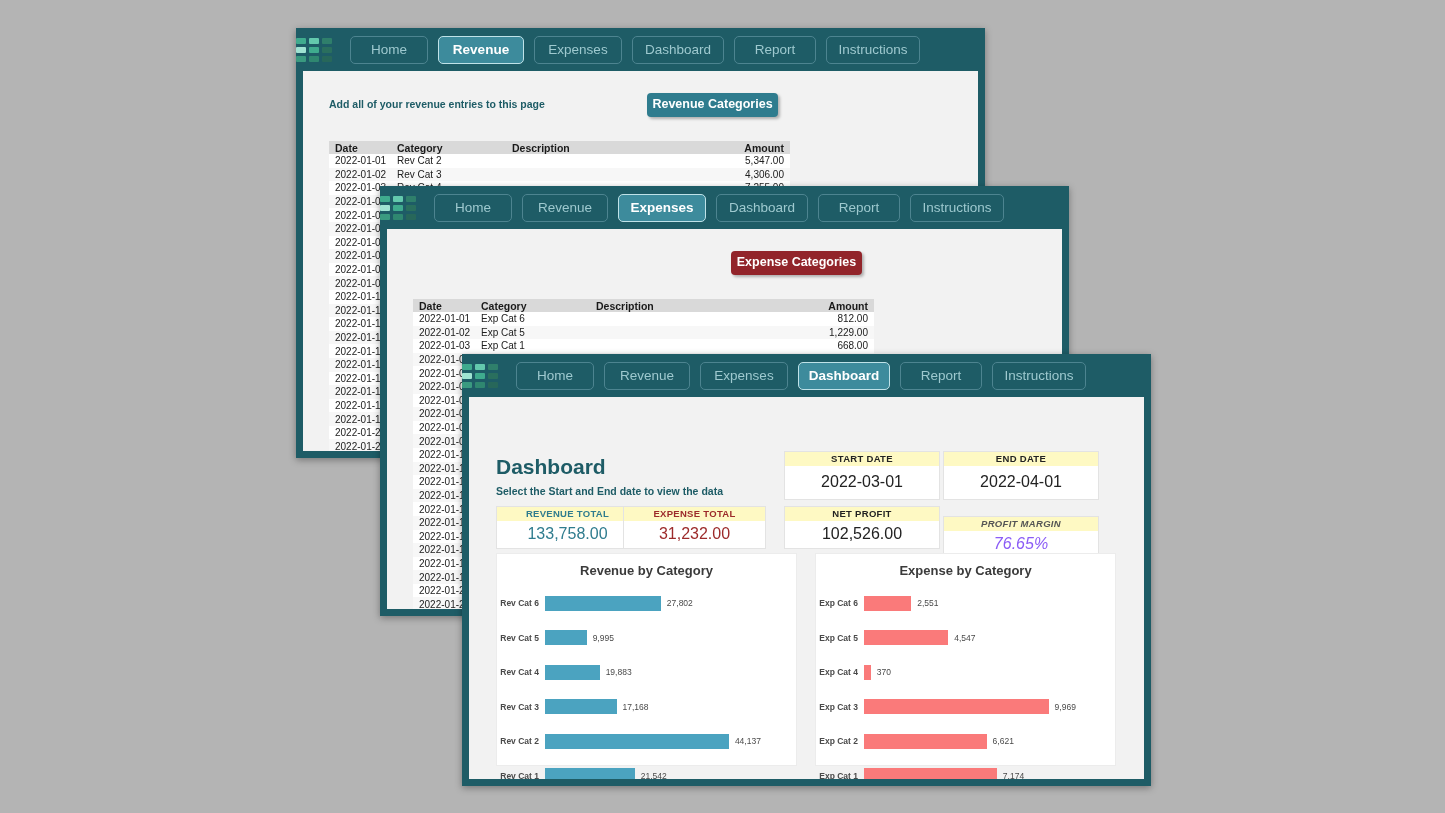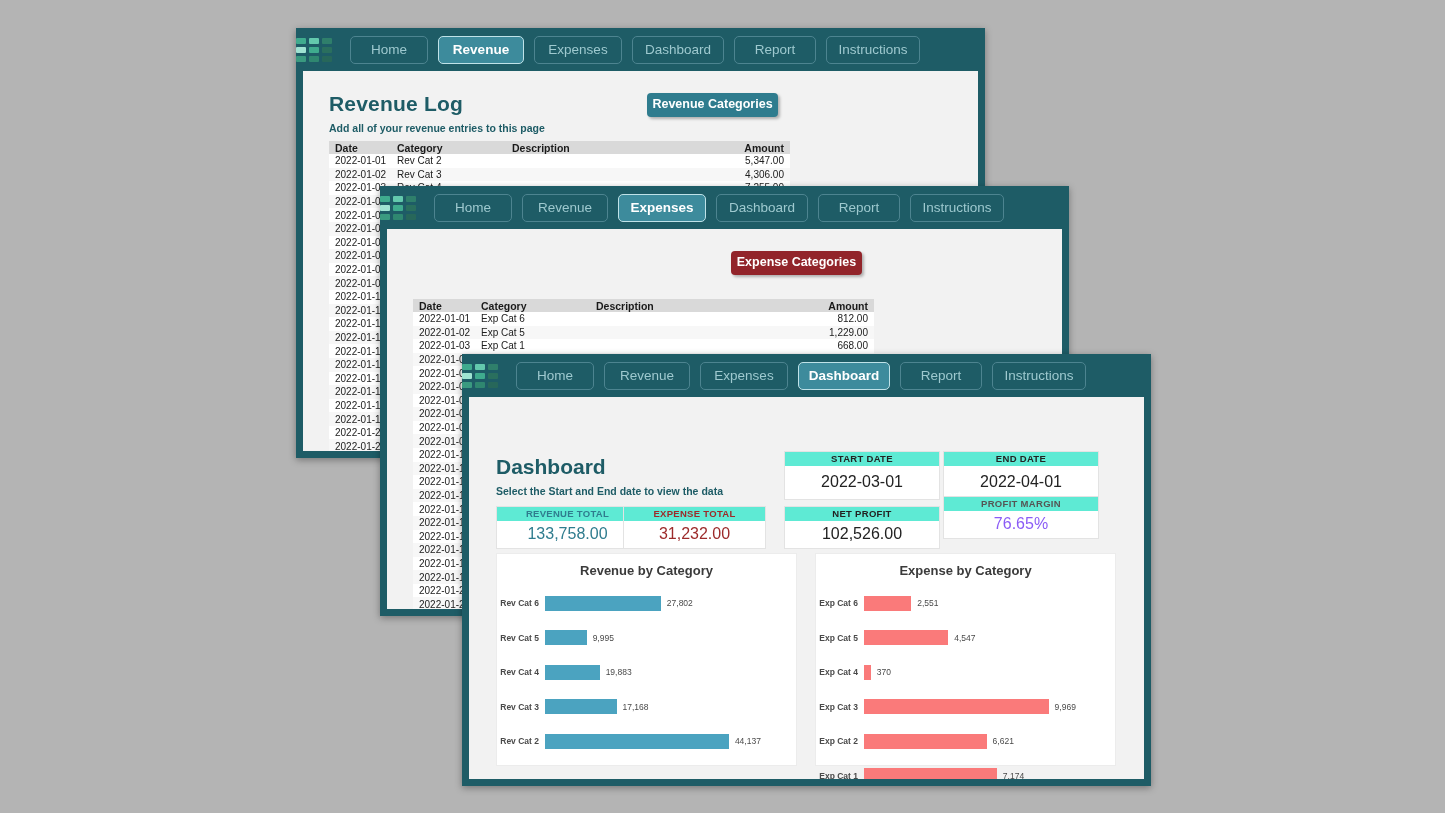--- a/index.html
+++ b/index.html
@@ -100,21 +100,21 @@
   .c-cat  { width: 115px; }
   .c-desc { flex: 1; }
   .c-amt  { width: 96px; text-align: right; padding-right: 6px; box-sizing: border-box; }
 
   
   .dash-title { font-size: 21px; font-weight: bold; color: #1e5c66; }
   .dash-sub { font-size: 10.5px; font-weight: bold; color: #1e5c66; margin-top: 6px; }
 
   .kpi { position: absolute; background: #ffffff; box-shadow: 0 0 0 1px #e3e3e3; }
   .kpi-label {
-    background: #5eead4;
+    background: #fef9c3;
     font-size: 9.5px;
     font-weight: bold;
     letter-spacing: .3px;
     text-align: center;
     color: #222;
     height: 14px;
     line-height: 14px;
   }
   .kpi-value {
     text-align: center;
@@ -172,21 +172,20 @@
           <div class="tab" style="width: 78px;">Home</div>
           <div class="tab active" style="width: 86px;">Revenue</div>
           <div class="tab" style="width: 88px;">Expenses</div>
           <div class="tab" style="width: 92px;">Dashboard</div>
           <div class="tab" style="width: 82px;">Report</div>
           <div class="tab" style="width: 94px;">Instructions</div>
         </div>
     </div>
     <div class="win-body" style="margin:0 7px 7px 7px; height:380px;">
       <div style="position:absolute; left:26px; top:21px;">
-        <div class="log-title" style="color:#1e5c66;">Revenue Log</div>
         <div class="log-sub" style="color:#1e5c66;">Add all of your revenue entries to this page</div>
       </div>
       <div class="cat-btn" style="left:344px; top:22px; width:131px; height:24px; background:#2f7c8e;">Revenue Categories</div>
       <div class="log-table" style="left:26px; top:70px; width:461px; height:305px;">
           <div class="lt-head">
             <div class="c-date">Date</div>
             <div class="c-cat">Category</div>
             <div class="c-desc">Description</div>
             <div class="c-amt">Amount</div>
           </div>
@@ -538,21 +537,21 @@
             <div class="kpi-value" style="color: rgb(47, 124, 142);">133,758.00</div>
           </div>
           <div class="kpi small" style="left: 155px; top: 110px; width: 141px; height: 41px;">
             <div class="kpi-label" style="color: rgb(156, 42, 42);">EXPENSE TOTAL</div>
             <div class="kpi-value" style="color: rgb(156, 42, 42);">31,232.00</div>
           </div>
           <div class="kpi small" style="left: 316px; top: 110px; width: 154px; height: 41px;">
             <div class="kpi-label" style="color: rgb(34, 34, 34);">NET PROFIT</div>
             <div class="kpi-value" style="color: rgb(34, 34, 34);">102,526.00</div>
           </div>
-          <div class="kpi small" style="left: 475px; top: 100px; width: 154px; height: 41px;">
+          <div class="kpi small" style="left: 475px; top: 120px; width: 154px; height: 41px; font-style: italic;">
             <div class="kpi-label" style="color: rgb(85, 85, 85);">PROFIT MARGIN</div>
             <div class="kpi-value" style="color: #8b5cf6;">76.65%</div>
           </div>
         </div>
 
       <div class="chart-card" style="left:28px; top:157px; width:299px; height:211px;">
         <div class="chart-title">Revenue by Category</div>
         <div class="chart-plot" id="rev-chart" style="position:absolute; left:0; top:33px; right:0; bottom:6px;">
             <div class="bar-row" style="top: 8px;">
               <div class="bar-label">Rev Cat 6</div>
@@ -572,20 +571,25 @@
             <div class="bar-row" style="top: 111.5px;">
               <div class="bar-label">Rev Cat 3</div>
               <div class="bar" style="background: rgb(75, 163, 192); width: 71.5333px;"></div>
               <div class="bar-val">17,168</div>
             </div>
             <div class="bar-row" style="top: 146px;">
               <div class="bar-label">Rev Cat 2</div>
               <div class="bar" style="background: rgb(75, 163, 192); width: 183.904px;"></div>
               <div class="bar-val">44,137</div>
             </div>
+            <div class="bar-row" style="top: 180.5px;">
+              <div class="bar-label">Rev Cat 1</div>
+              <div class="bar" style="background: rgb(75, 163, 192); width: 89.7583px;"></div>
+              <div class="bar-val">21,542</div>
+            </div>
           </div>
       </div>
 
       <div class="chart-card" style="left:347px; top:157px; width:299px; height:211px;">
         <div class="chart-title">Expense by Category</div>
         <div class="chart-plot" id="exp-chart" style="position:absolute; left:0; top:33px; right:0; bottom:6px;">
             <div class="bar-row" style="top: 8px;">
               <div class="bar-label">Exp Cat 6</div>
               <div class="bar" style="background: rgb(250, 122, 122); width: 47.2407px;"></div>
               <div class="bar-val">2,551</div>

